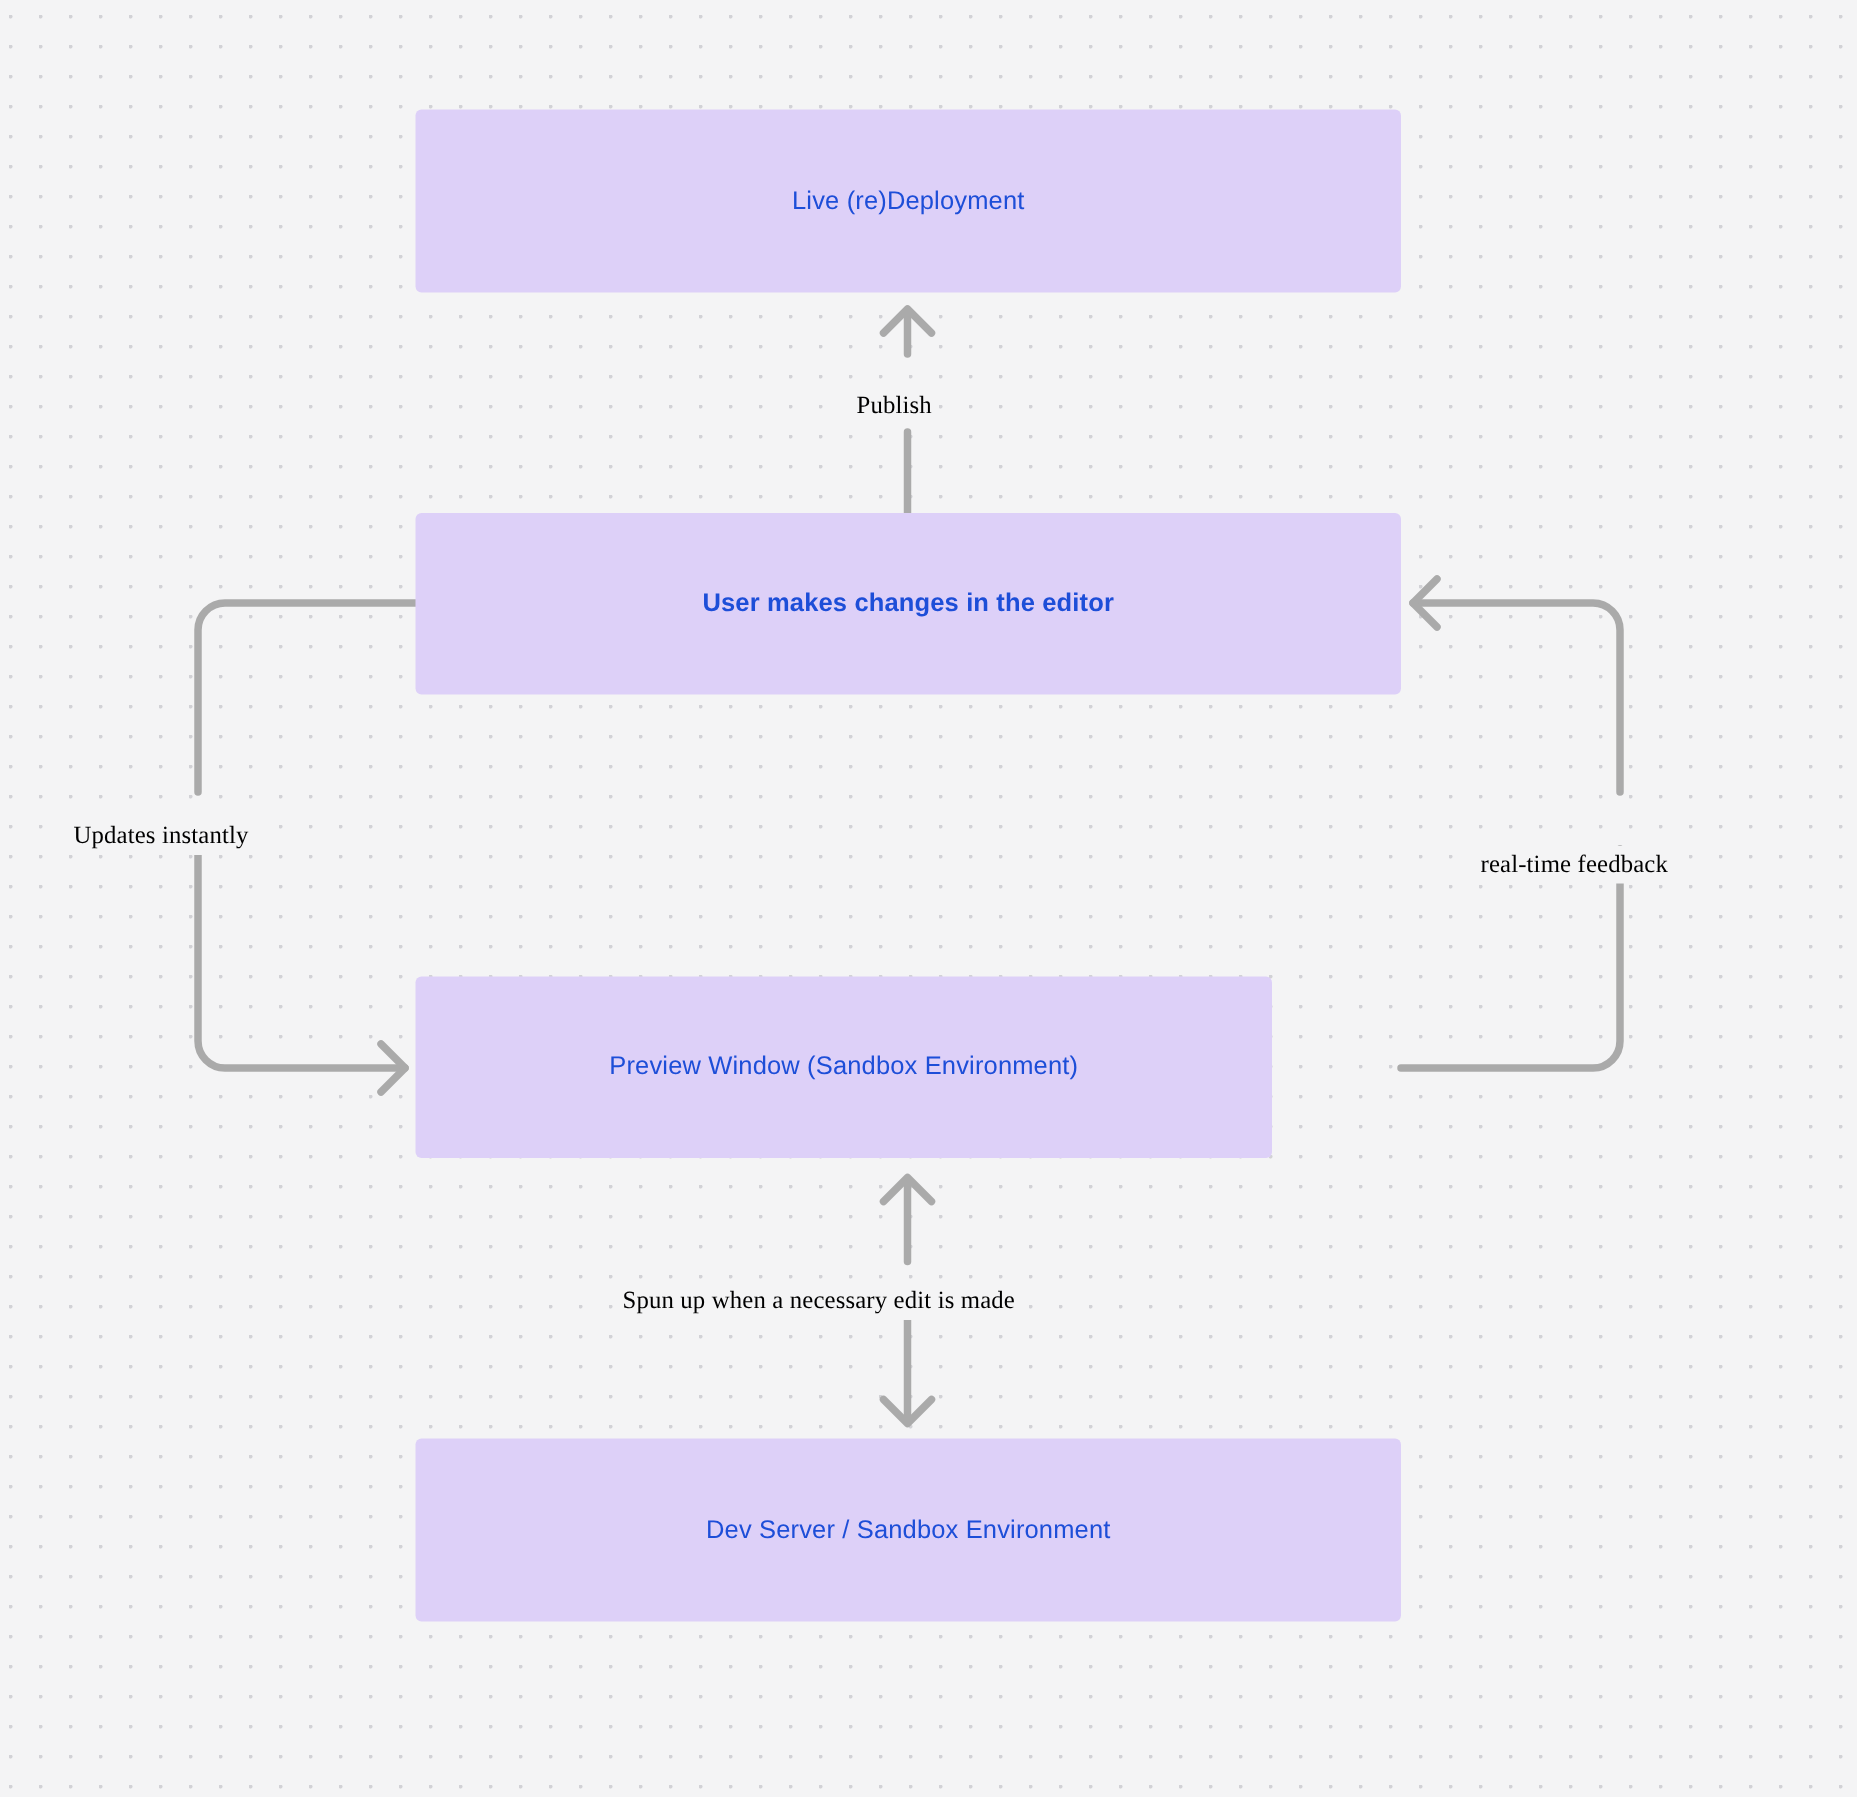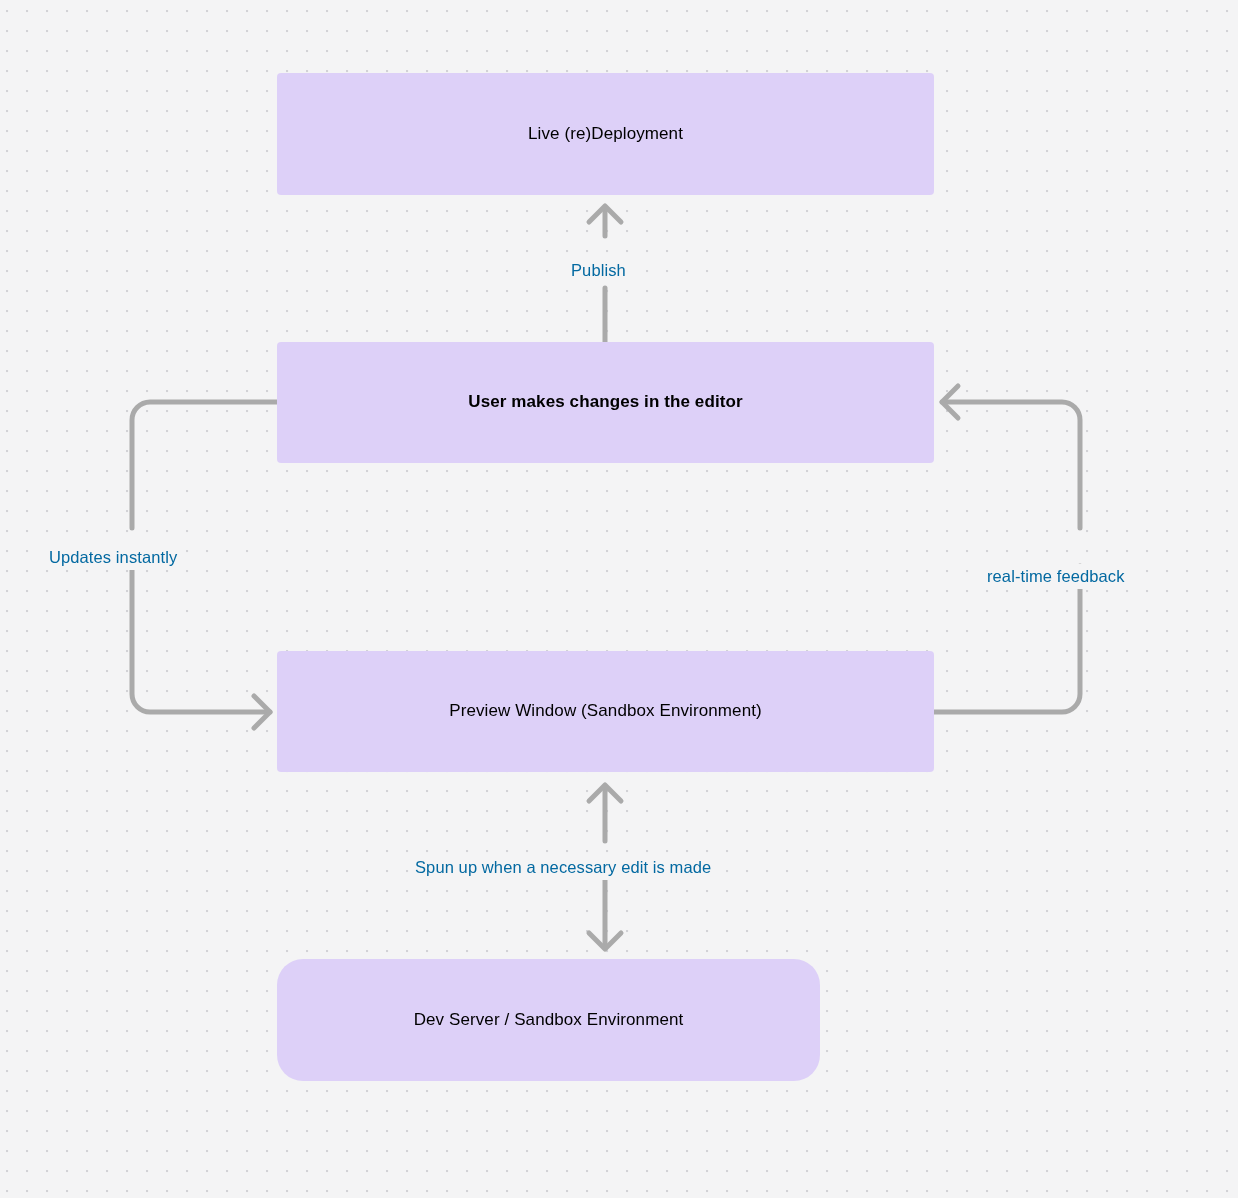--- a/index.html
+++ b/index.html
@@ -39,36 +39,37 @@
     box-sizing: border-box;
     background: #ddd0f8;
     border-radius: 4px;
     display: flex;
     align-items: center;
     justify-content: center;
   }
 
   .node-label {
     font-size: 17px;
-    color: #000000;
+    color: #1d4ed8;
     letter-spacing: 0.1px;
     text-align: center;
     line-height: 1.3;
     white-space: nowrap;
   }
 
   .edge-label {
     position: absolute;
     font-size: 16.5px;
-    color: #0369a1;
+    color: #000000;
     letter-spacing: 0.1px;
     white-space: nowrap;
     background: #f4f4f5;
     padding: 2px 5px;
     line-height: 1.25;
+    font-family: Liberation Serif, serif;
   }
 </style>
 </head>
 <body>
 
 <div id="canvas">
 
   <svg id="edges" viewBox="0 0 1238 1198" width="1238" height="1198" xmlns="http://www.w3.org/2000/svg">
 
     <g fill="none" stroke="#aaaaaa" stroke-width="5" stroke-linecap="round" stroke-linejoin="round">
@@ -102,25 +103,25 @@
   </svg>
 
   <div class="node" style="left:277px; top:73px; width:657px; height:122px;">
     <span class="node-label">Live (re)Deployment</span>
   </div>
 
   <div class="node" style="left:277px; top:342px; width:657px; height:121px;font-weight:bold;">
     <span class="node-label">User makes changes in the editor</span>
   </div>
 
-  <div class="node" style="left:277px; top:651px; width:657px; height:121px;">
+  <div class="node" style="left:277px; top:651px; width:571px; height:121px;">
     <span class="node-label">Preview Window (Sandbox Environment)</span>
   </div>
 
-  <div class="node" style="left:277px; top:959px; width:543px; height:122px;border-radius:26px;">
+  <div class="node" style="left:277px; top:959px; width:657px; height:122px;">
     <span class="node-label">Dev Server / Sandbox Environment</span>
   </div>
 
   <div class="edge-label" style="left:566px; top:258px;">Publish</div>
 
   <div class="edge-label" style="left:44px; top:545px;text-align:right;">Updates instantly</div>
 
   <div class="edge-label" style="left:982px; top:564px;">real-time feedback</div>
 
   <div class="edge-label" style="left:410px; top:855px;text-align:center;">Spun up when a necessary edit is made</div>

